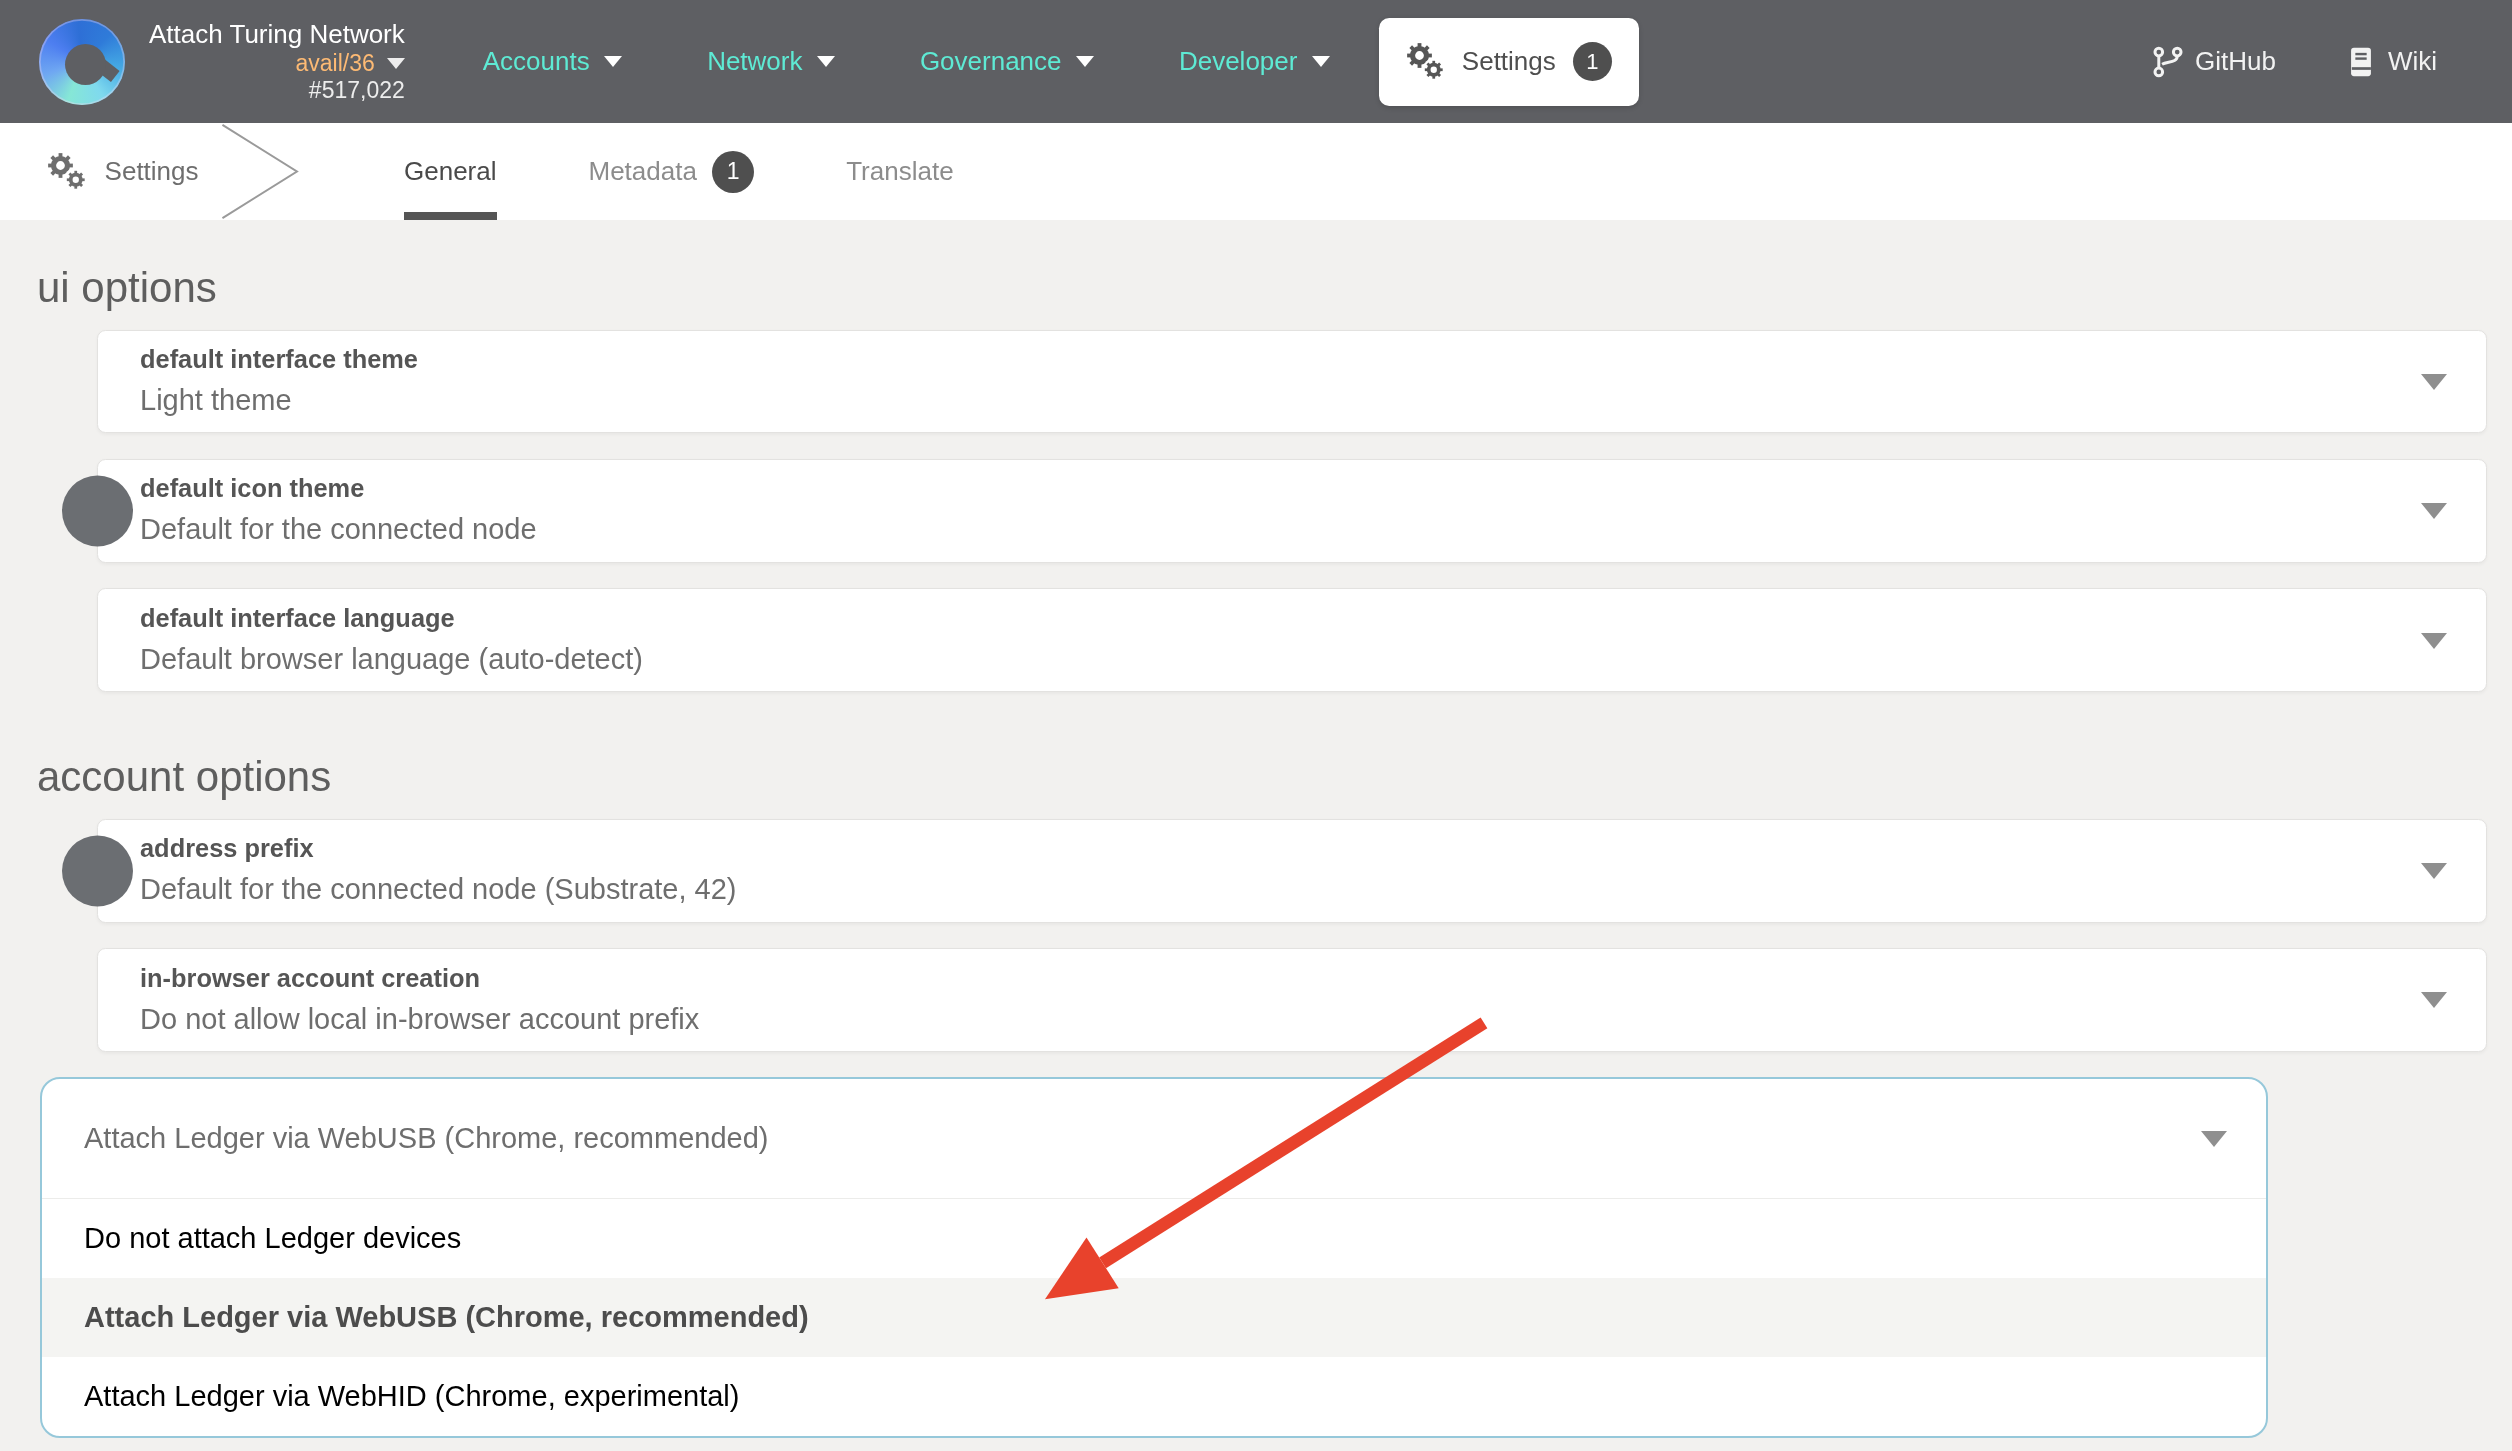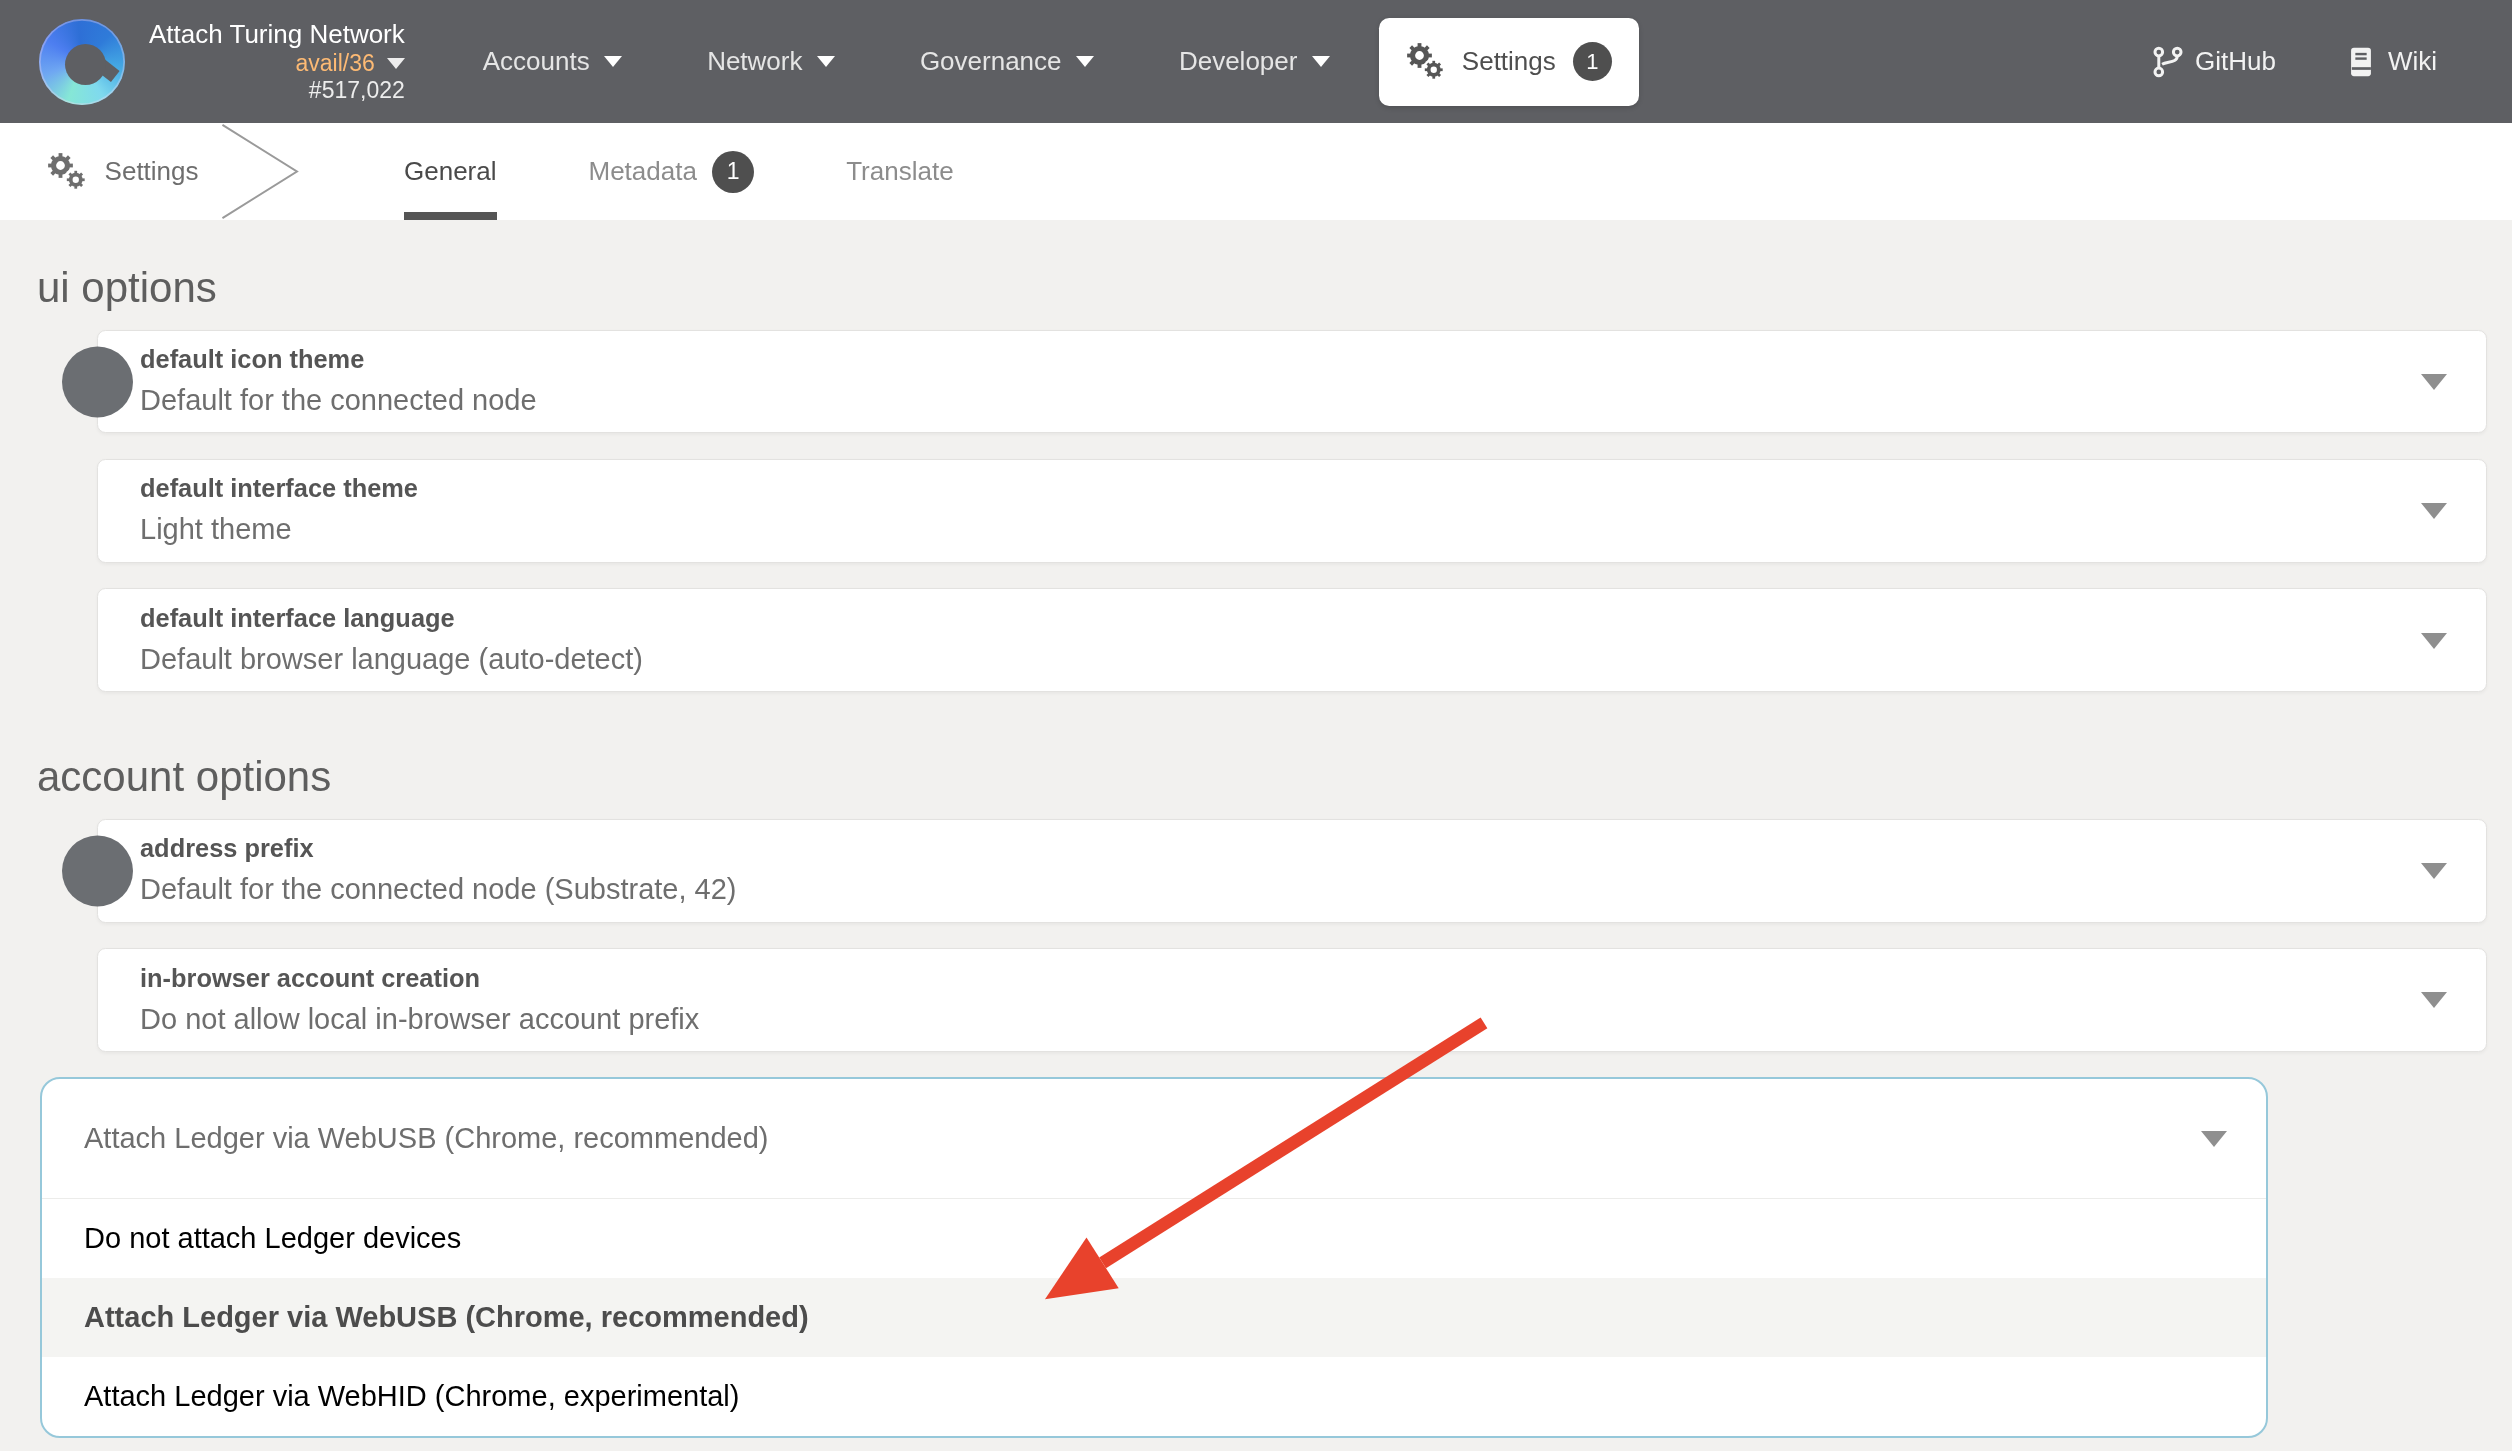--- a/index.html
+++ b/index.html
@@ -41,21 +41,21 @@
   .block-number { font-size:23px; color:#ededed; }
 
   .caret-down {
     width:0; height:0;
     border-left:9.3px solid transparent; border-right:9.3px solid transparent;
     border-top:11px solid #ffffff; display:inline-block;
   }
 
   .nav-items { display:flex; align-items:center; gap:85px; margin-left:78px; }
   .nav-item {
-    display:flex; align-items:center; gap:14.4px; color:#e5e5e5; font-size:26px; cursor:pointer;
+    display:flex; align-items:center; gap:14.4px; color:#5eead4; font-size:26px; cursor:pointer;
     white-space:nowrap;
   }
 
   .settings-btn {
     margin-left:49px; height:88px; background:#ffffff; border-radius:10.2px;
     display:flex; align-items:center; gap:17px; padding:0 27px; cursor:pointer;
     box-shadow:0 1.7px 5.1px rgba(0,0,0,.15);
   }
   .settings-btn .label { font-size:26px; color:#4e4e4e; }
   .badge {
@@ -263,29 +263,29 @@
       <span>Translate</span>
     </div>
   </div>
 </div>
 
 <main class="content">
 
   <h2 class="section-heading">ui options</h2>
 
   <div class="card">
+    <div class="label">default interface theme</div>
+    <div class="value">Light theme</div>
+    <span class="select-caret"></span>
+  </div>
+
+  <div class="card">
     <span class="avatar"></span>
     <div class="label">default icon theme</div>
     <div class="value">Default for the connected node</div>
-    <span class="select-caret"></span>
-  </div>
-
-  <div class="card">
-    <div class="label">default interface theme</div>
-    <div class="value">Light theme</div>
     <span class="select-caret"></span>
   </div>
 
   <div class="card">
     <div class="label">default interface language</div>
     <div class="value">Default browser language (auto-detect)</div>
     <span class="select-caret"></span>
   </div>
 
   <h2 class="section-heading second">account options</h2>

